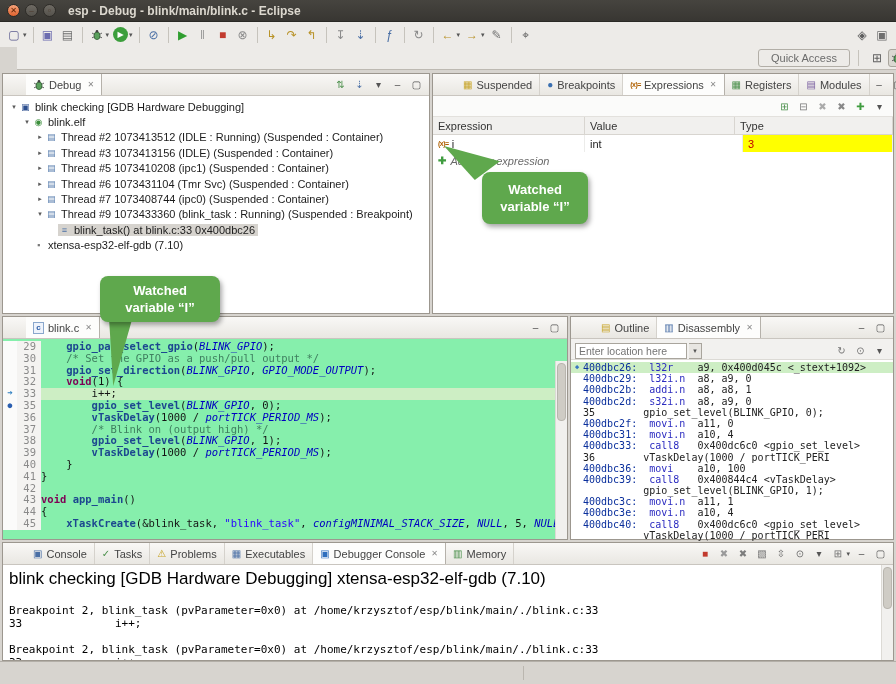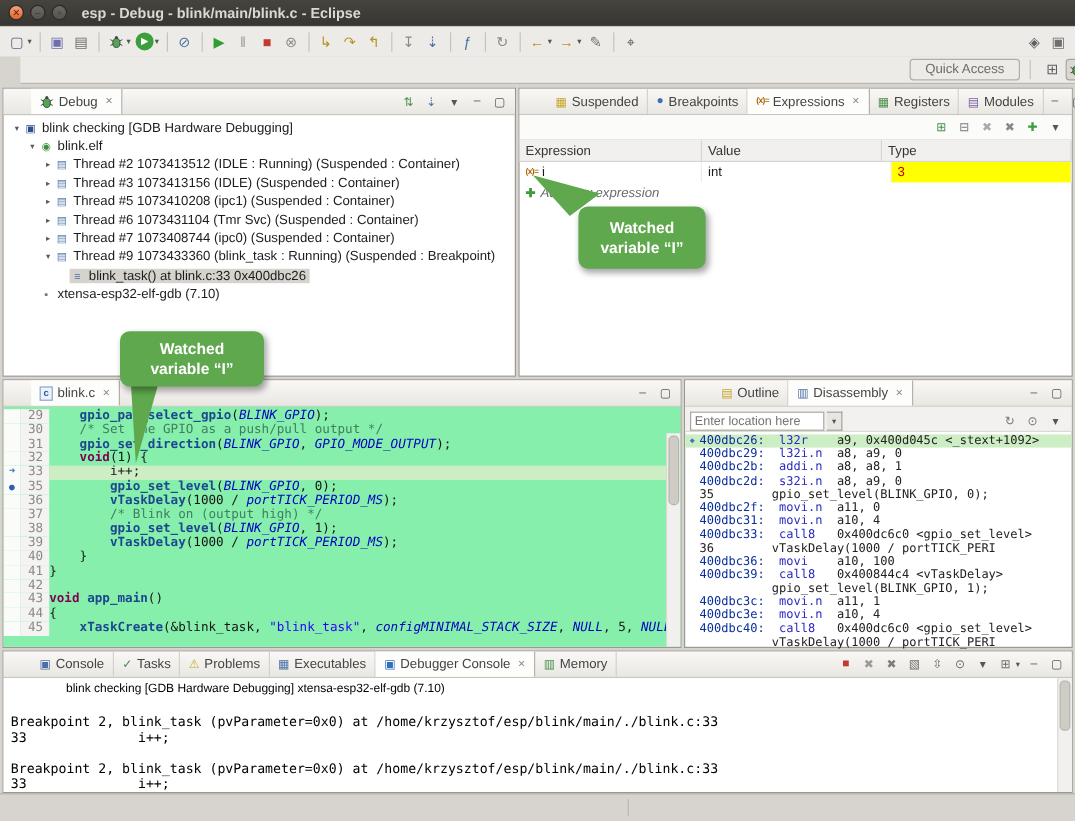--- a/index.html
+++ b/index.html
@@ -114,21 +114,21 @@
   .dismark{width:12px;flex:none;text-align:center;font-size:7px;color:#3c78c0;line-height:11.2px;}
   .distext{white-space:pre;flex:1;}
   .daddr{color:#0a2f9c;}
   .dmn{color:#2b2bc0;}
   .dop,.dsrc{color:#222;}
   .dnum{color:#222;}
 
   
   #console-view{left:2px;top:542px;width:892px;height:119px;}
   #con-body{position:absolute;left:0;top:22px;right:0;bottom:0;background:#fff;overflow:hidden;}
-  #console-header{font-size:10px;color:#000;padding:4px 6px 2px 6px;margin-left:46px;}
+  #console-header{font-size:17px;color:#000;padding:4px 6px 2px 6px;}
   #console-lines{font-family:"DejaVu Sans Mono",monospace;font-size:11px;line-height:13px;
     padding:0 6px;}
   .conline{white-space:pre;}
 
   
   #statusbar{position:absolute;left:0;top:661px;width:896px;height:23px;background:#d7d4cf;
     border-top:1px solid #b3afa8;}
   #statusbar .sdiv{position:absolute;left:523px;top:4px;width:1px;height:14px;background:#bab6af;}
 
   

